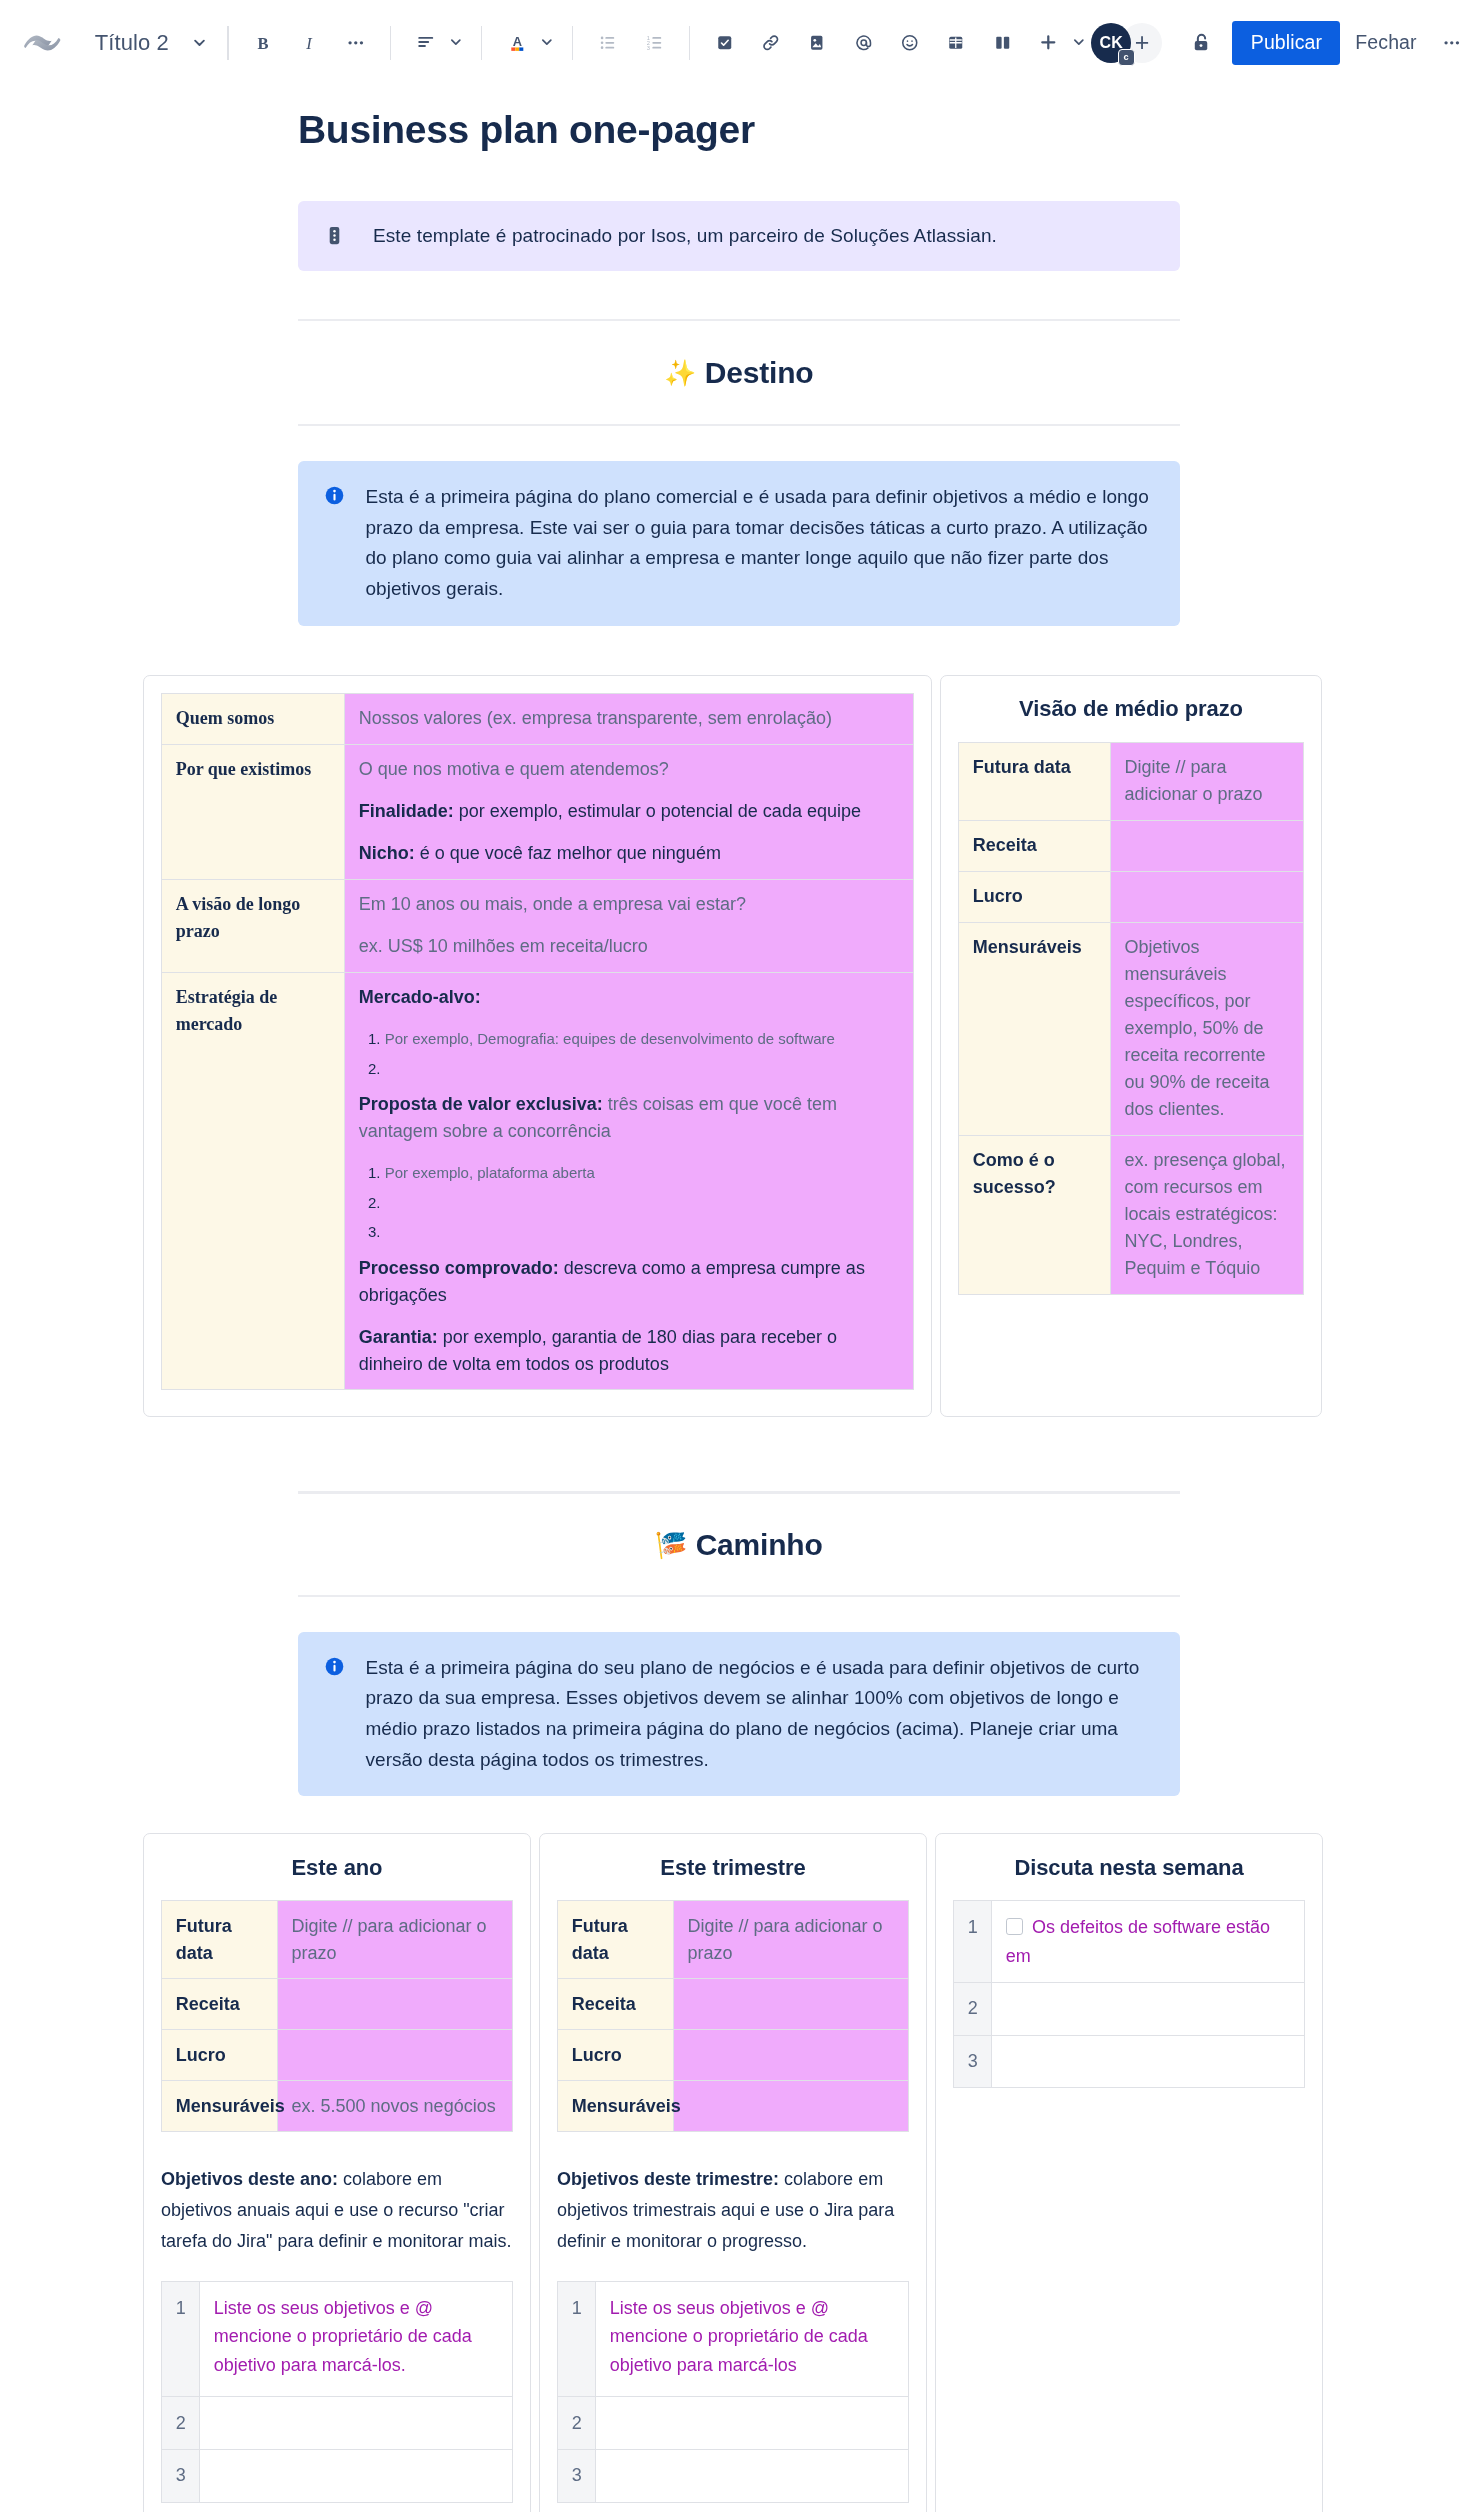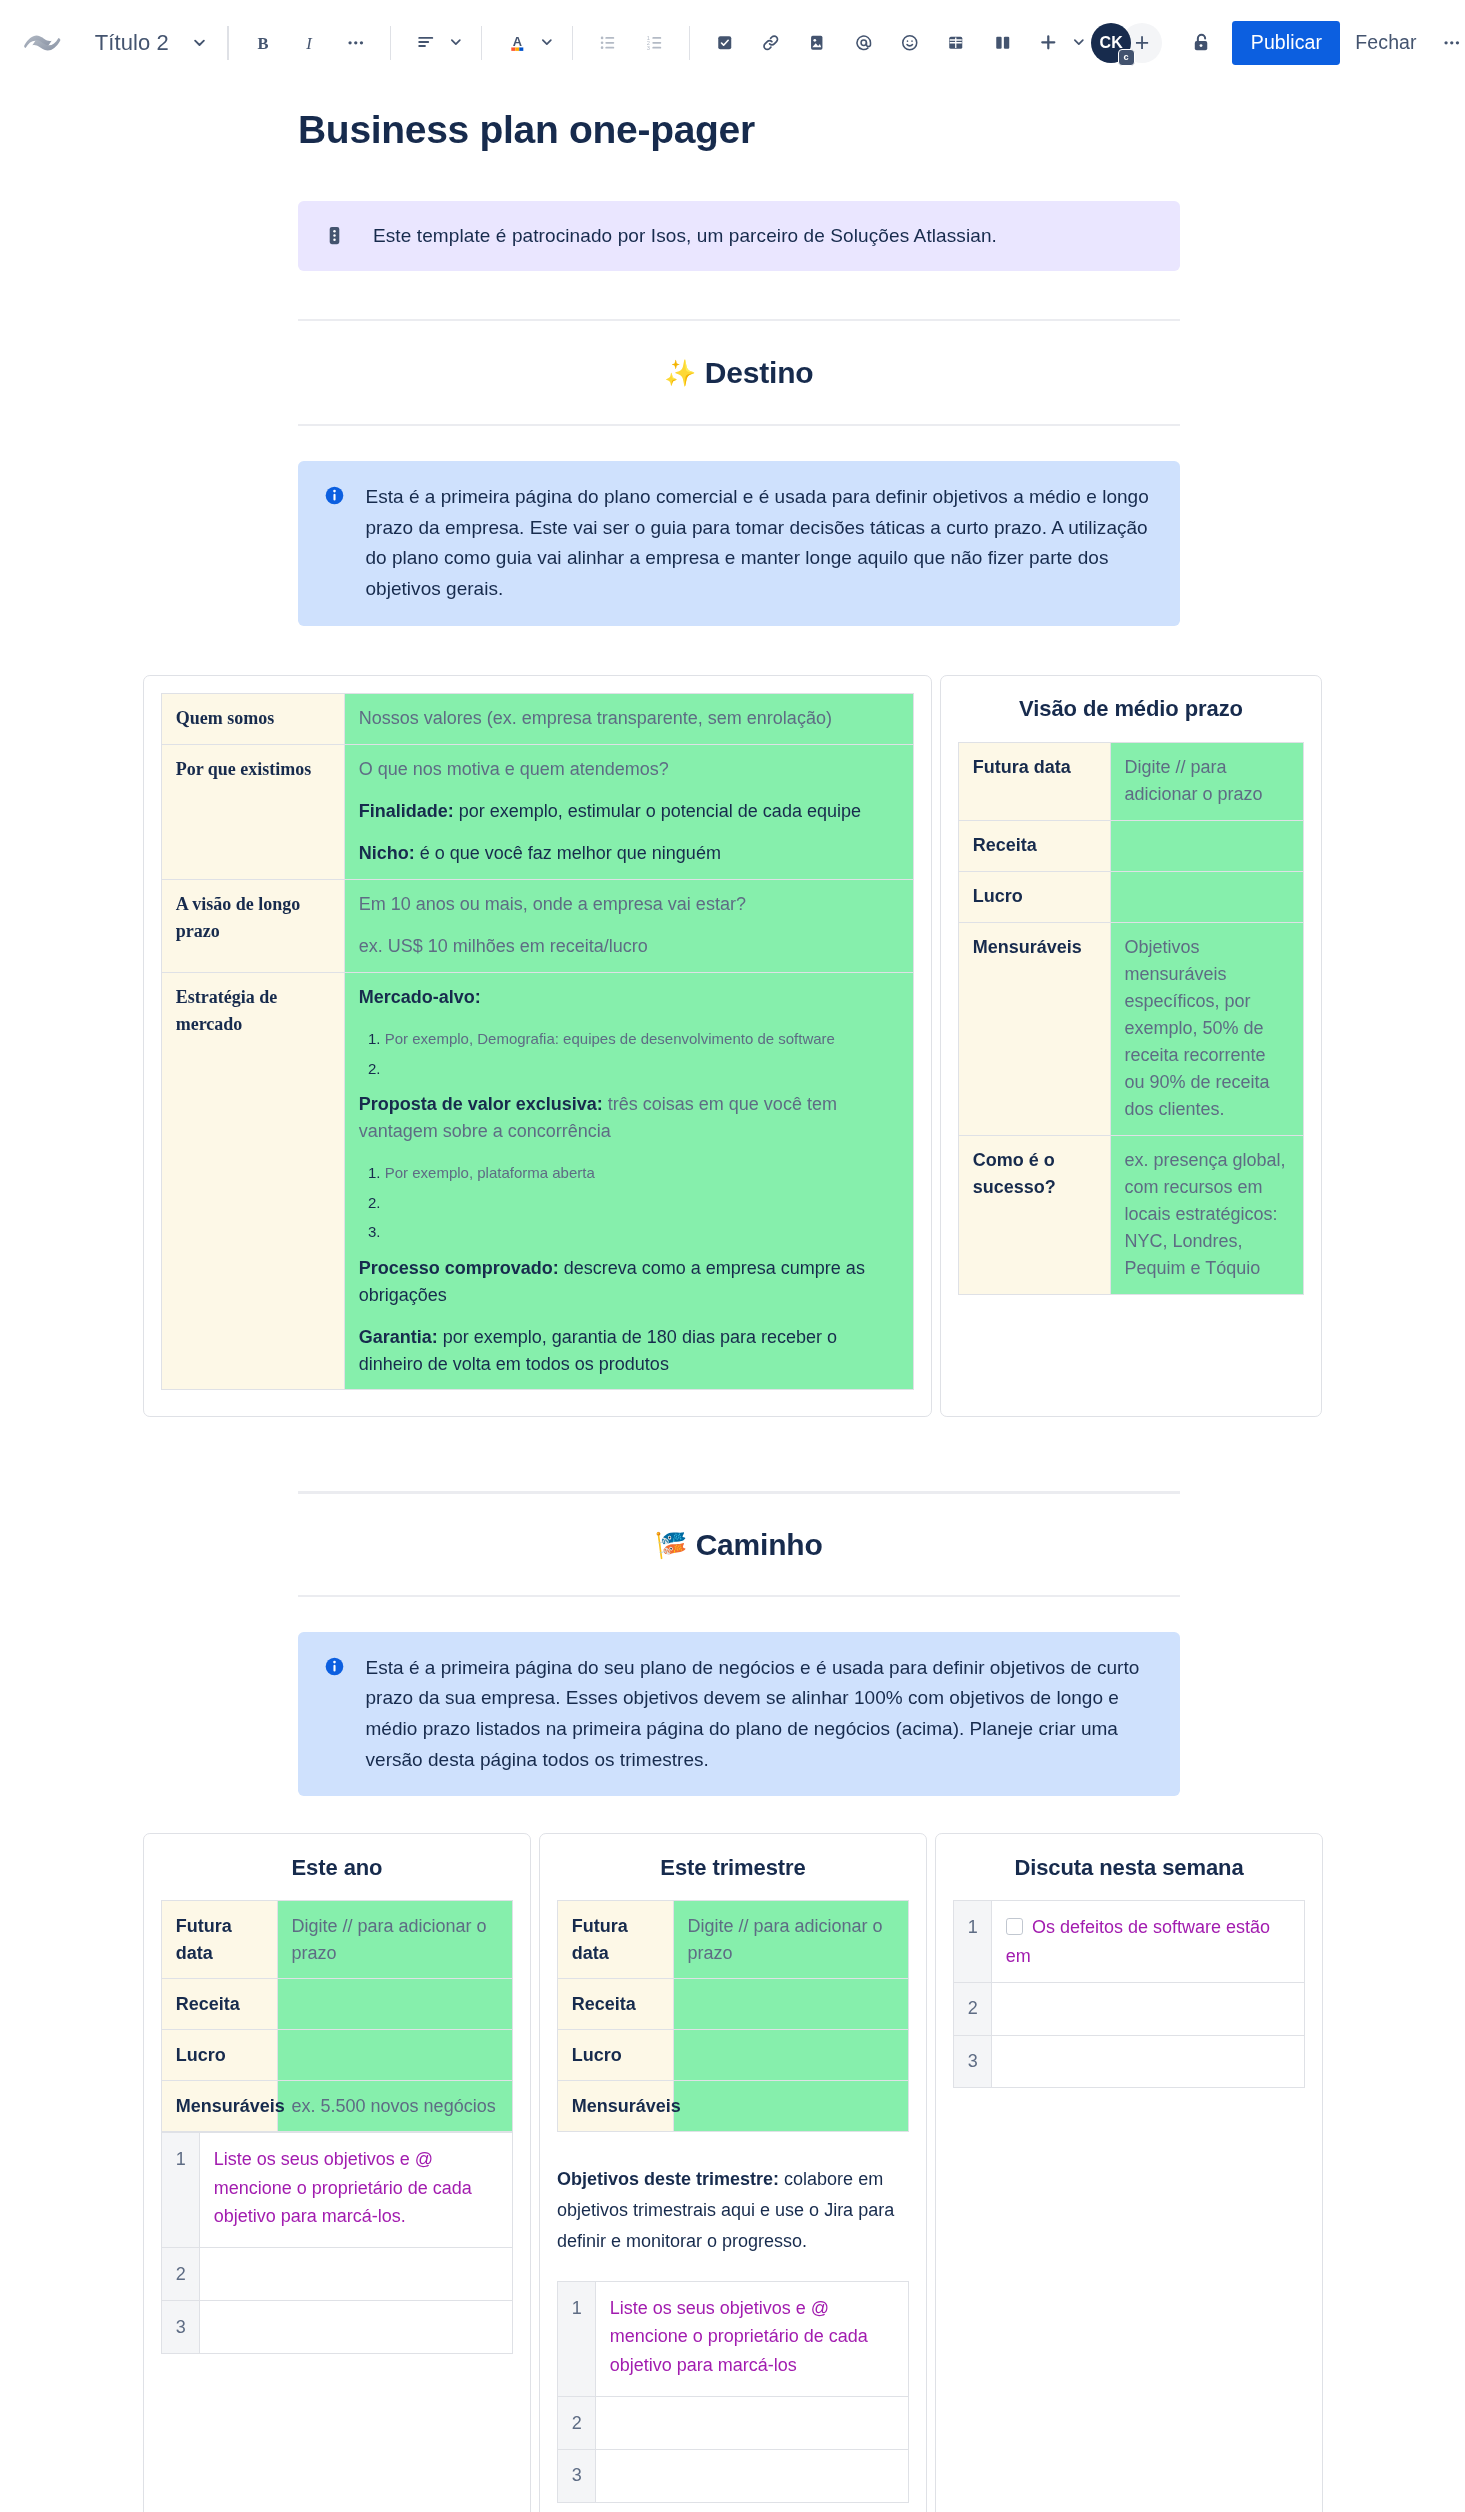--- a/index.html
+++ b/index.html
@@ -118,21 +118,21 @@
   }
   .card-title { text-align:center; font-size:22px; font-weight:700; color:#172B4D; margin-bottom: 19.5px; letter-spacing:-0.1px;}
 
   .card-para { font-size:18px; line-height:1.72; color:#44546F; margin-bottom: 16px; }
   .card-para.dark { color:#172B4D; }
   .card-para b { color:#172B4D; font-weight:700; }
 
   table.t { width:100%; border-collapse: collapse; table-layout: fixed; }
   table.t td { border:1.1px solid #DFE1E6; vertical-align: top; padding: 11.5px 13.7px; font-size:18px; line-height:1.5; }
   td.k { background:#FDF8E7; font-weight:700; color:#172B4D; }
-  td.v { background:#86efac; color:#5E6C84; }
+  td.v { background:#f0abfc; color:#5E6C84; }
   td.v.dark { color:#172B4D; }
 
   
   table.nt { width:100%; border-collapse: collapse; table-layout:fixed; }
   table.nt td { border:1.1px solid #DFE1E6; vertical-align: top; padding: 11.5px 13.7px; font-size:18px; line-height:1.6; }
   td.num { background:#F4F5F7; color:#5E6C84; width:38px; text-align:center; padding-left:0; padding-right:0; }
   td.body { background:#fff; color:#a21caf; }
 
   .chk {
     display:inline-block; width:17px; height:17px; border:1.7px solid #C1C7D0; border-radius:2.9px;
@@ -524,20 +524,23 @@
               <td class="k">Lucro</td>
               <td class="v" style="height:37px"></td>
             </tr>
             <tr>
               <td class="k">Mensuráveis</td>
               <td class="v">ex. 5.500 novos negócios</td>
             </tr>
           </tbody>
         </table>
 
+        <div class="card-para dark" style="margin-top:32px; margin-bottom:24px;">
+          <b>Objetivos deste ano:</b><span> colabore em objetivos anuais aqui e use o recurso "criar tarefa do Jira" para definir e monitorar mais.</span>
+        </div>
 
         <table class="nt">
           <tbody>
             <tr>
               <td class="num">1</td>
               <td class="body" style="height:115px">Liste os seus objetivos e @ mencione o proprietário de cada objetivo para marcá-los.</td>
             </tr>
             <tr>
               <td class="num">2</td>
               <td class="body" style="height:49px"></td>

